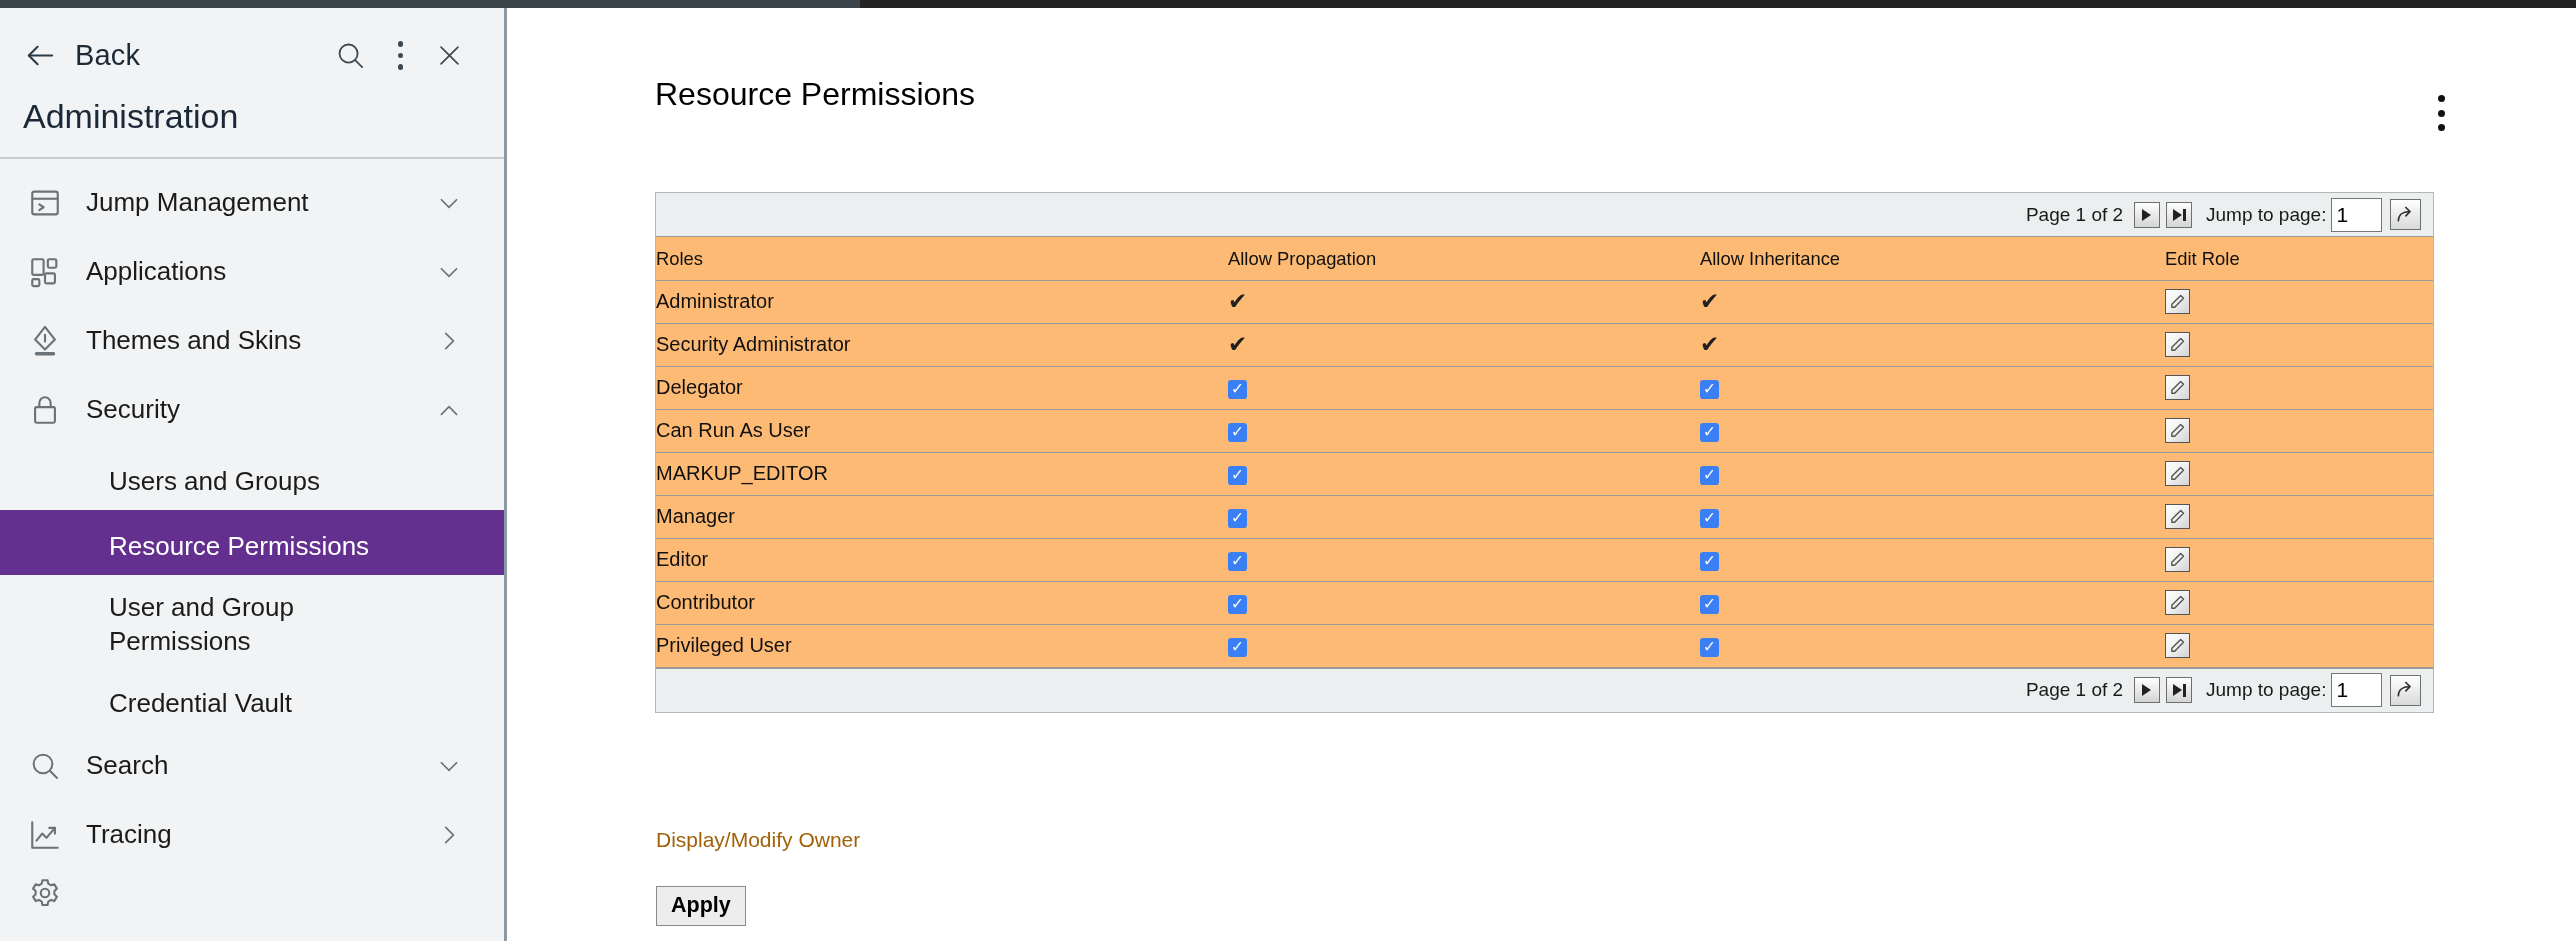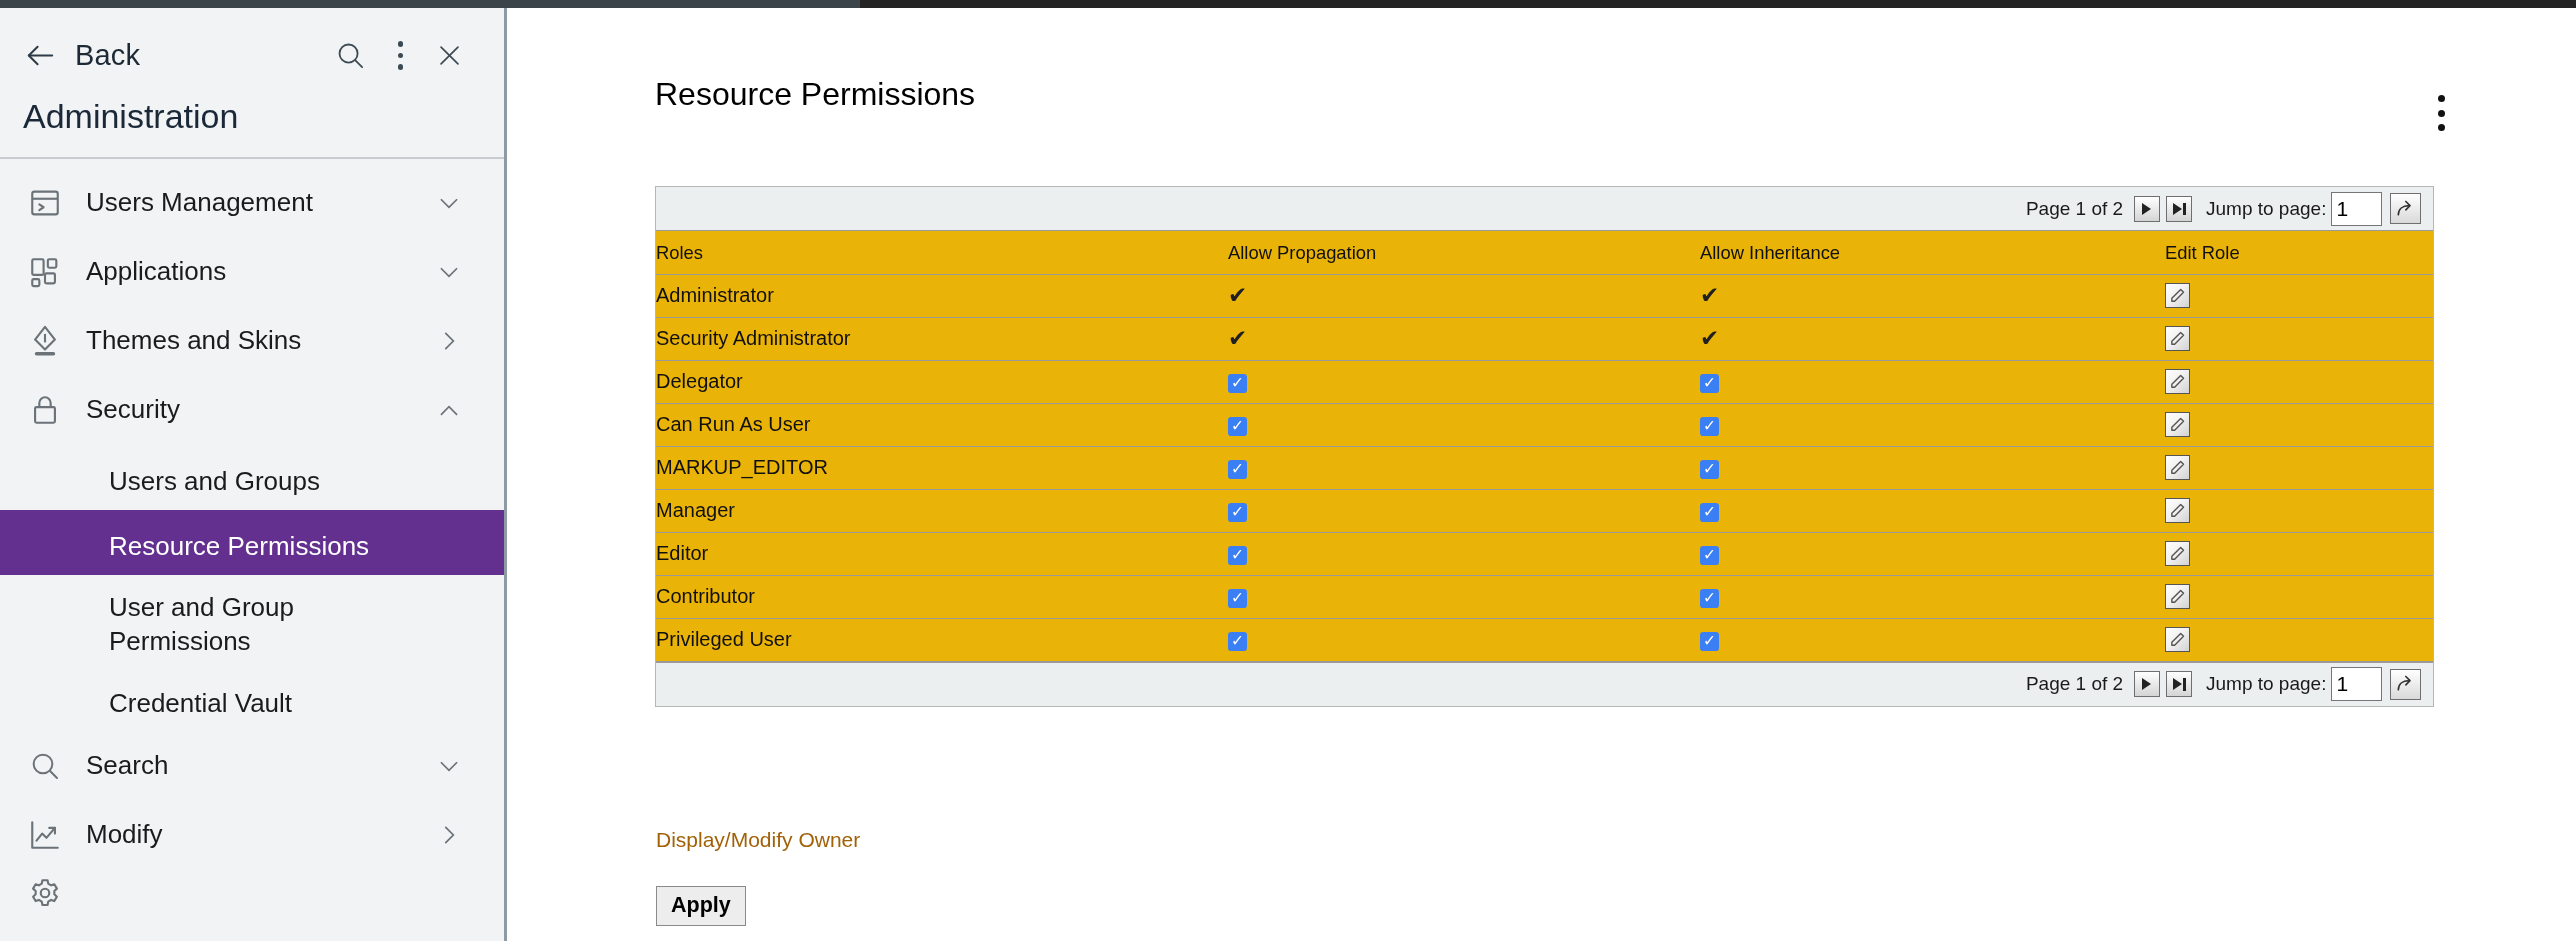--- a/index.html
+++ b/index.html
@@ -138,24 +138,24 @@
     margin: 0 10.8px;
     width: 0; height: 0;
     border-left: 8.4px solid #b0b0b0;
     border-top: 6.1px solid transparent;
     border-bottom: 6.1px solid transparent;
   }
   .crumb-current { color: #111; }
 
   
   .tbl-wrap {
-    position: absolute; left: 144px; top: 178px;
+    position: absolute; left: 144px; top: 184px;
     width: 1779px;
     border: 0.8px solid #b6b6b6;
-    background: #eab308;
+    background: #fdba74;
   }
   .pager {
     height: 44px;
     background: #eceff0;
     border-bottom: 0.8px solid #9a9a9a;
     display: flex; align-items: center; justify-content: flex-end;
     padding-right: 12.3px;
     font-size: 19px; color: #1a1a1a;
   }
   .pager.bottom { border-bottom: none; border-top: 0.8px solid #9a9a9a; }
@@ -300,21 +300,21 @@
     <div class="sb-list">
 
       <div class="sb-item">
         <span class="sb-icon">
           <svg width="34" height="34" viewBox="0 0 24 24" fill="none" stroke="currentColor" stroke-width="1.5">
             <rect x="3" y="4" width="18" height="16" rx="1.5"></rect>
               <line x1="3" y1="9" x2="21" y2="9"></line>
             <polyline points="8,13 11,15 8,17" stroke-linecap="round" stroke-linejoin="round"></polyline>
           </svg>
         </span>
-        <span class="sb-label">Users Management</span>
+        <span class="sb-label">Jump Management</span>
         <span class="sb-chev">
           <svg width="26" height="26" viewBox="0 0 24 24" fill="none" stroke="currentColor" stroke-width="1.6" stroke-linecap="round">
               <polyline points="5,9 12,16 19,9"></polyline>
             </svg>
         </span>
       </div>
 
       <div class="sb-item">
         <span class="sb-icon">
           <svg width="34" height="34" viewBox="0 0 24 24" fill="none" stroke="currentColor" stroke-width="1.5">
@@ -395,21 +395,21 @@
       </div>
 
       <div class="sb-item">
         <span class="sb-icon">
           <svg width="34" height="34" viewBox="0 0 24 24" fill="none" stroke="currentColor" stroke-width="1.5" stroke-linecap="round" stroke-linejoin="round">
             <polyline points="3,3 3,21 21,21"></polyline>
               <polyline points="6,16 10,11 13,14 19,7"></polyline>
               <polyline points="15,7 19,7 19,11"></polyline>
           </svg>
         </span>
-        <span class="sb-label">Modify</span>
+        <span class="sb-label">Tracing</span>
         <span class="sb-chev">
           <svg width="26" height="26" viewBox="0 0 24 24" fill="none" stroke="currentColor" stroke-width="1.6" stroke-linecap="round">
               <polyline points="9,5 16,12 9,19"></polyline>
             </svg>
         </span>
       </div>
 
       <div class="sb-item" style="height:46px;">
         <span class="sb-icon">
           <svg width="34" height="34" viewBox="0 0 24 24" fill="none" stroke="currentColor" stroke-width="1.5" stroke-linejoin="round">

